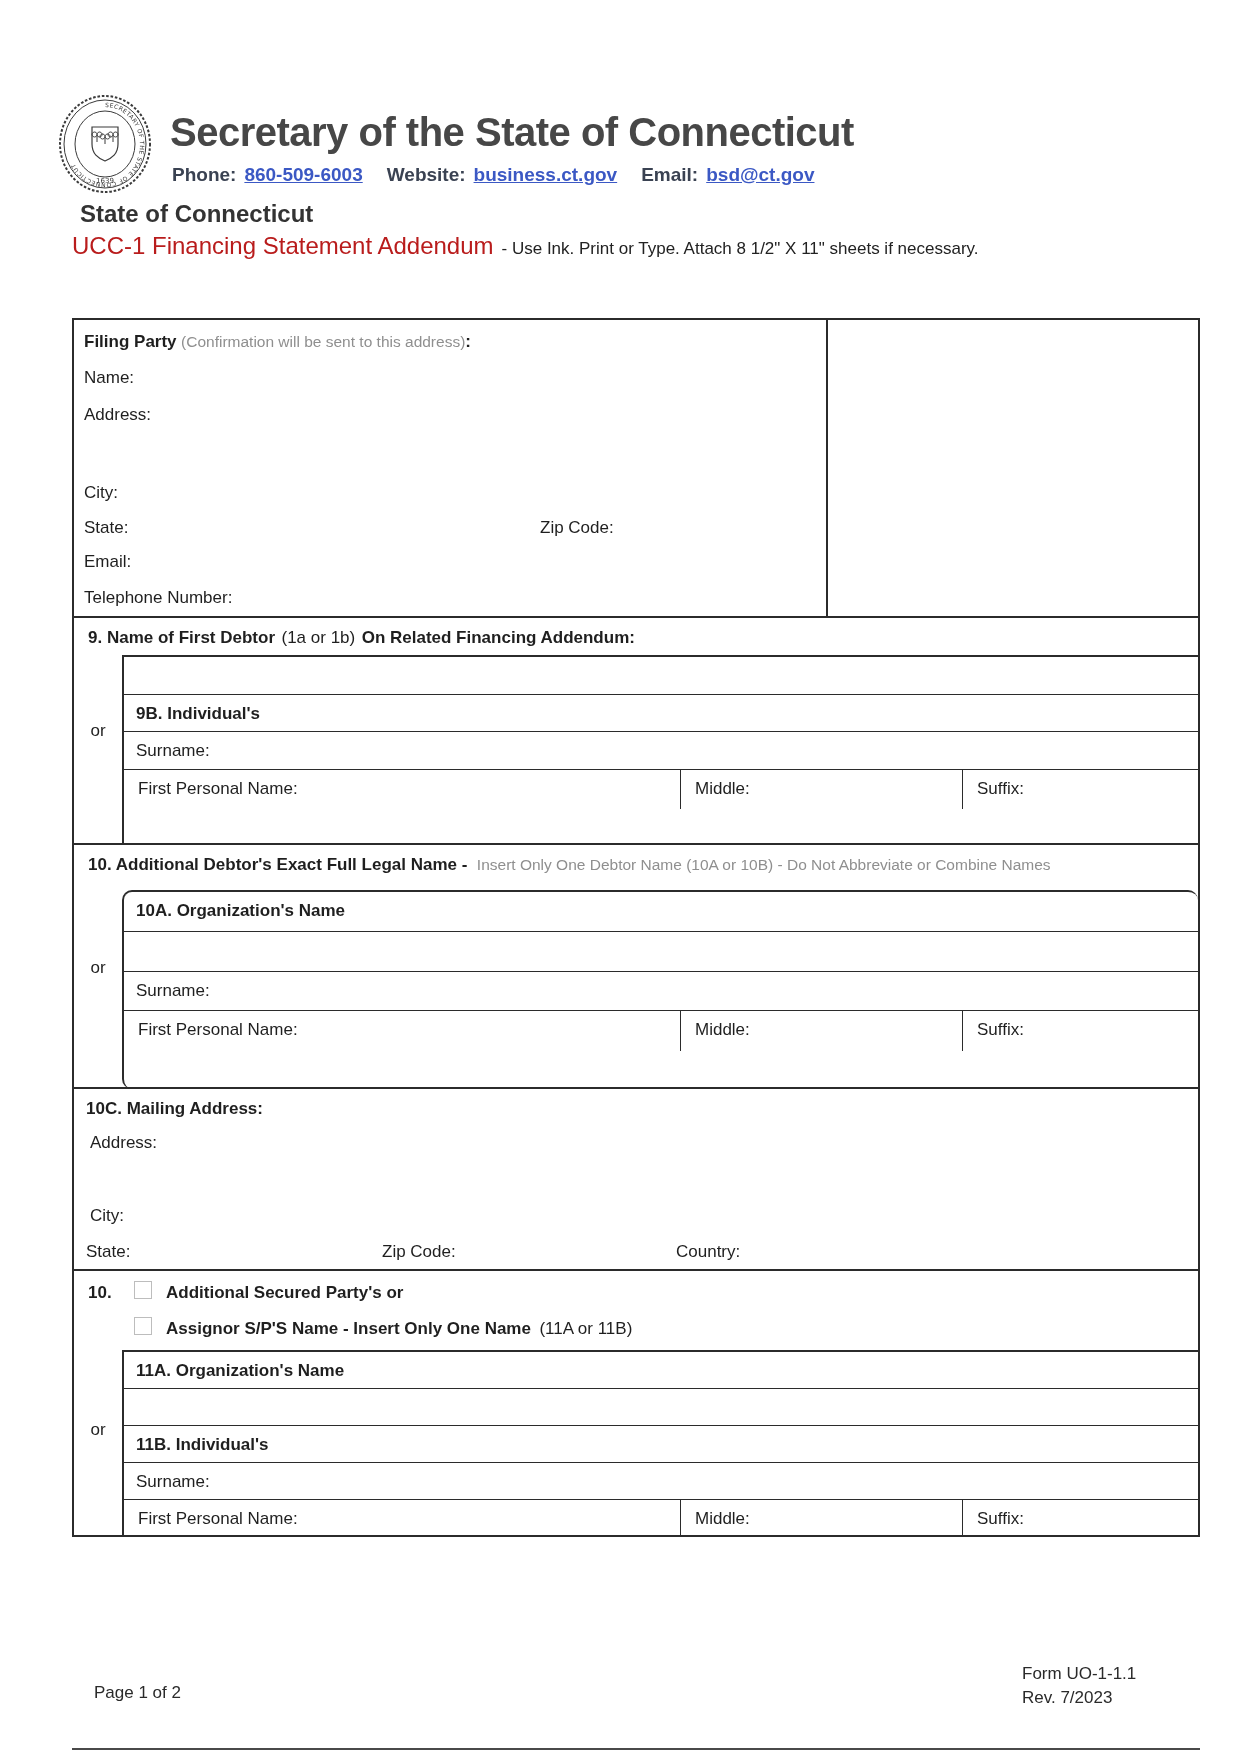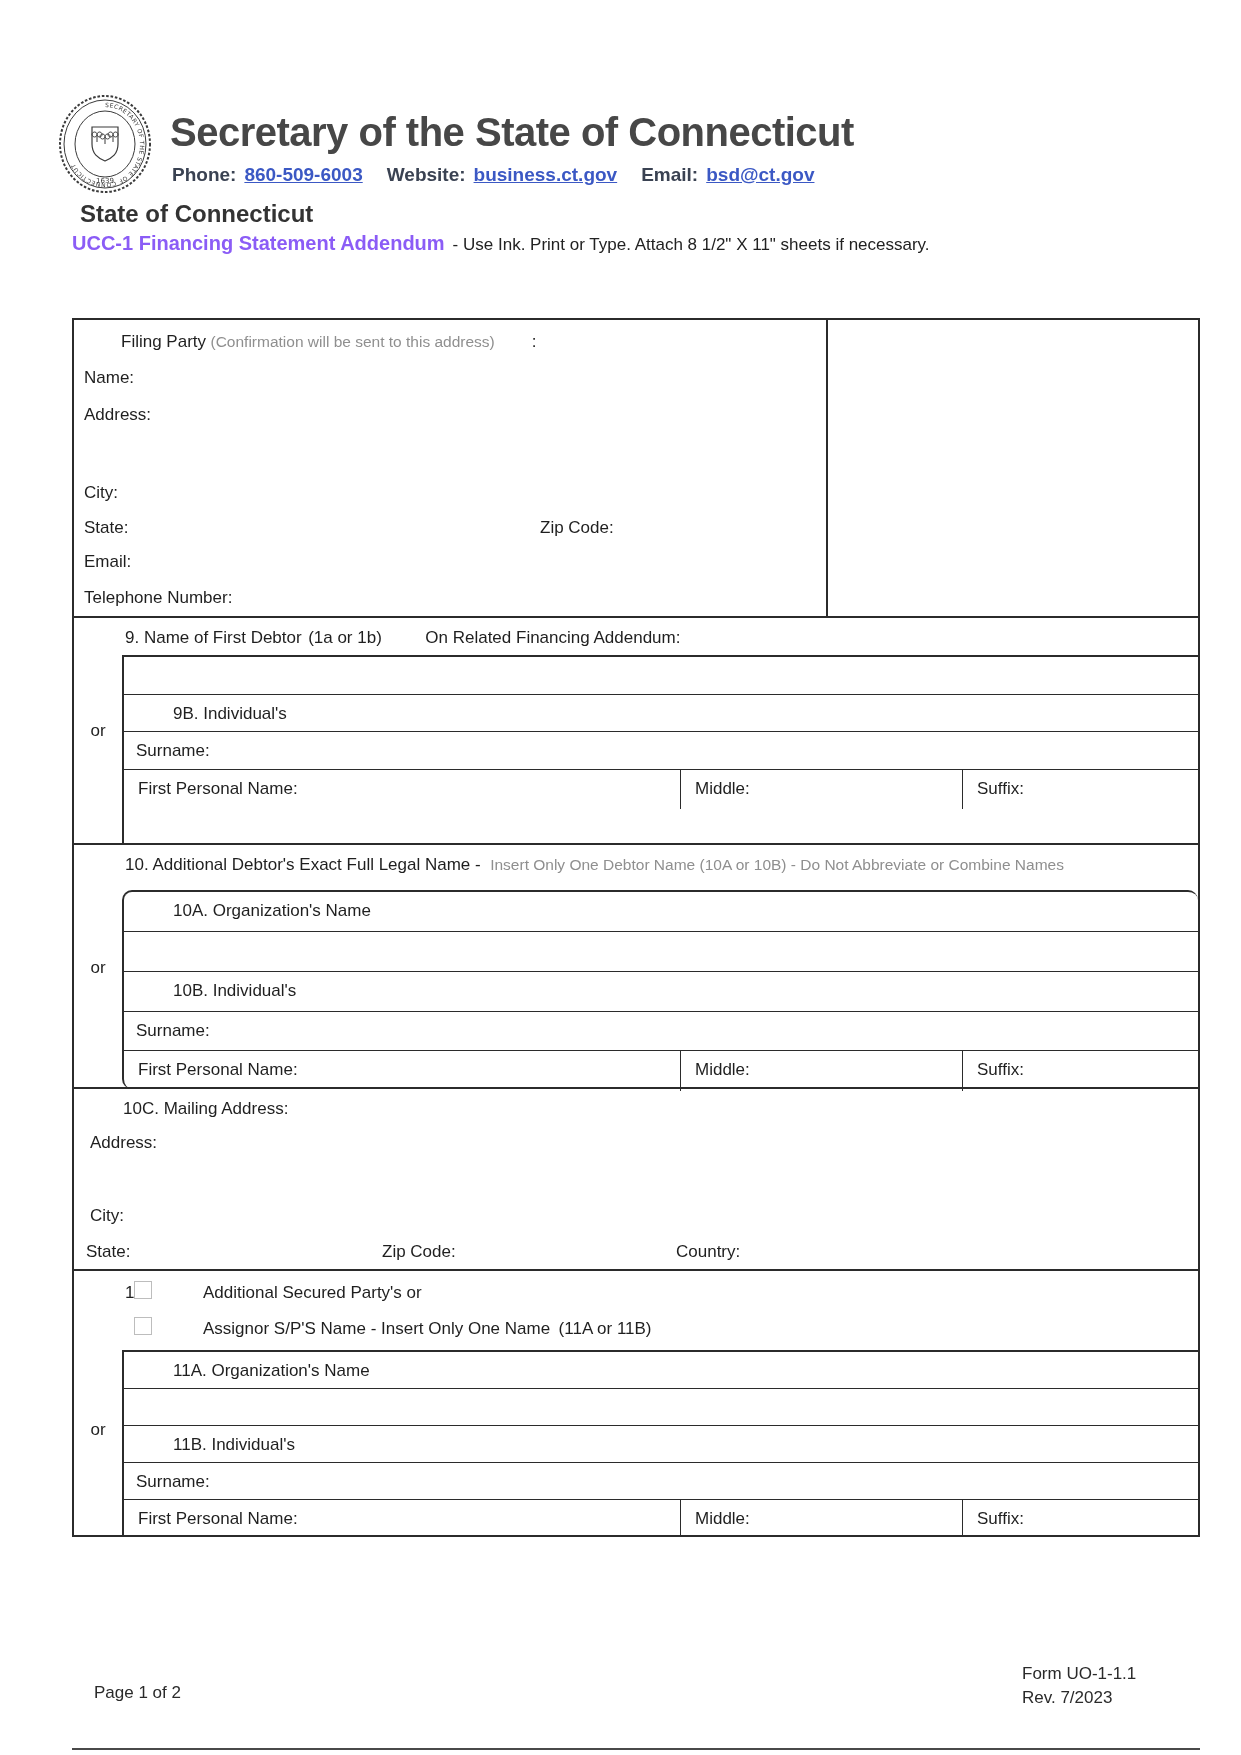--- a/index.html
+++ b/index.html
@@ -2,36 +2,36 @@
 <html><head>
 <meta charset="utf-8">
 <style>
   * { margin:0; padding:0; box-sizing:border-box; }
   html,body { background:#ffffff; }
   .page {
     position:relative; width:1241px; height:1755px; background:#ffffff;
     font-family:"Liberation Sans", sans-serif; color:#1f1f1f; overflow:hidden;
   }
   .abs { position:absolute; }
-  .b { font-weight:normal;margin-left:37px; }
+  .b { font-weight:bold; }
   .lbl { font-size:17px; line-height:1.15; }
   .hint { color:#8f8f8f; }
 
   
   #doc-title { left:170px; top:110px; font-size:40px; font-weight:bold; color:#474747; letter-spacing:-0.5px; }
   #contact { left:172px; top:164px; font-size:19px; font-weight:bold; color:#3a4252; white-space:nowrap; }
   #contact .val { color:#3b58c4; }
   #contact .u { text-decoration:underline; }
   #contact .gap-s { margin-right:8px; }
   #contact .gap-l { margin-right:24px; }
 
   
   #sub1 { left:80px; top:200px; font-size:24px; font-weight:bold; color:#333333; }
   #sub2 { left:72px; top:232px; white-space:nowrap; }
-  #sub2 .big { font-size:20px; font-weight:bold; color:#8b5cf6; }
+  #sub2 .big { font-size:24px; font-weight:normal; color:#b91c1c; }
   #sub2 .small { font-size:17px; color:#222222; margin-left:8px; }
 
   
   #formtable { position:absolute; left:72px; top:318px; width:1128px; height:1219px; border:2px solid #2b2b2b; }
   .section { position:absolute; left:0; width:1124px; }
   .sep { border-bottom:2px solid #2b2b2b; }
 
   
   .fp-divider { position:absolute; left:752px; top:0; height:100%; width:372px; border-left:2px solid #2b2b2b; }
   .fp-field { position:absolute; }
@@ -153,23 +153,20 @@
       <div class="abs" style="left:14px; top:10px; white-space:nowrap;">
         <span class="lbl b">10. Additional Debtor's Exact Full Legal Name -</span>
         <span class="hint" style="font-size:15.5px; margin-left:5px;text-align:right;">Insert Only One Debtor Name (10A or 10B) - Do Not Abbreviate or Combine Names</span>
       </div>
       <div class="abs orlbl" style="left:0; top:113px;">or</div>
       <div class="nested" style="top:45px; height:199px;border-radius:10px;">
         <div class="nrow" style="height:40px;">
           <span class="rlabel lbl b">10A. Organization's Name</span>
         </div>
         <div class="nrow" style="height:40px;"></div>
-        <div class="nrow" style="height:40px;">
-          <span class="rlabel lbl b">10B. Individual's</span>
-        </div>
         <div class="nrow" style="height:39px;">
           <span class="rlabel lbl">Surname:</span>
         </div>
         <div class="nrow last" style="height:40px;">
           <div class="cell" style="left:0; width:556px;">
             <span class="lbl">First Personal Name:</span>
           </div>
           <div class="cell bl" style="left:556px; width:282px;">
             <span class="lbl">Middle:</span>
           </div>

